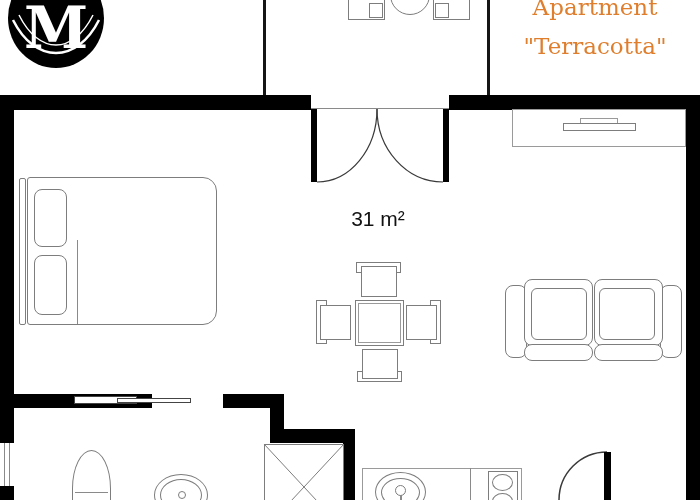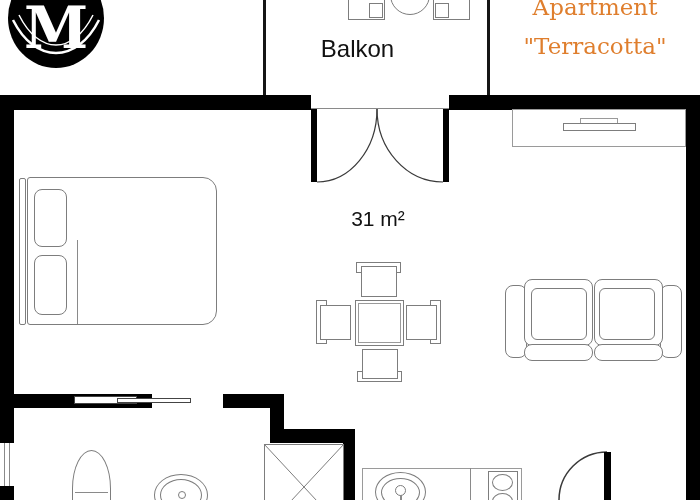--- a/index.html
+++ b/index.html
@@ -73,21 +73,20 @@
     <line x1="264" y1="444" x2="344" y2="530" stroke="#7d7d7d" stroke-width="1"></line>
     <line x1="344" y1="444" x2="264" y2="530" stroke="#7d7d7d" stroke-width="1"></line>
   </svg>
 
   <div class="fur" style="left:348px;top:-16px;width:37px;height:36px;"></div>
   <div class="fur" style="left:369px;top:3px;width:14px;height:15px;"></div>
   <div class="fur" style="left:390px;top:-25px;width:40px;height:40px;border-radius:50%;"></div>
   <div class="fur" style="left:433px;top:-16px;width:37px;height:36px;"></div>
   <div class="fur" style="left:435px;top:3px;width:14px;height:15px;"></div>
 
-  <div class="label" id="balcony-label" style="left:300px;top:35px;width:115px;">Balkon</div>
   <div class="label area-label" style="left:339px;top:207px;width:78px;">31 m²</div>
 
   <div class="fur" style="left:19px;top:178px;width:7px;height:147px;border-radius:2px;"></div>
   <div class="fur" style="left:27px;top:177px;width:190px;height:148px;border-radius:3px 14px 14px 3px;"></div>
   <div class="fur" style="left:34px;top:189px;width:33px;height:58px;border-radius:8px;"></div>
   <div class="fur" style="left:34px;top:255px;width:33px;height:60px;border-radius:8px;"></div>
   <div class="line" style="left:77px;top:240px;width:1px;height:84px;"></div>
 
   <div class="furlight" style="left:512px;top:109px;width:174px;height:38px;"></div>
   <div class="furlight" style="left:580px;top:118px;width:38px;height:6px;"></div>

